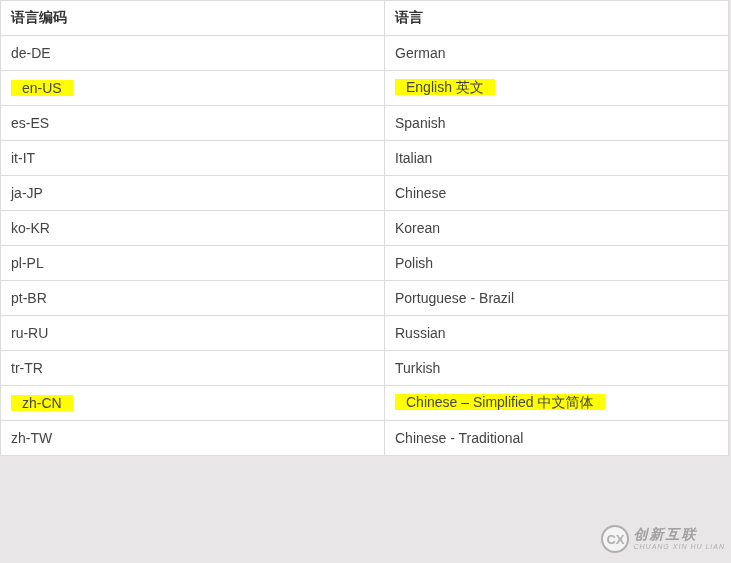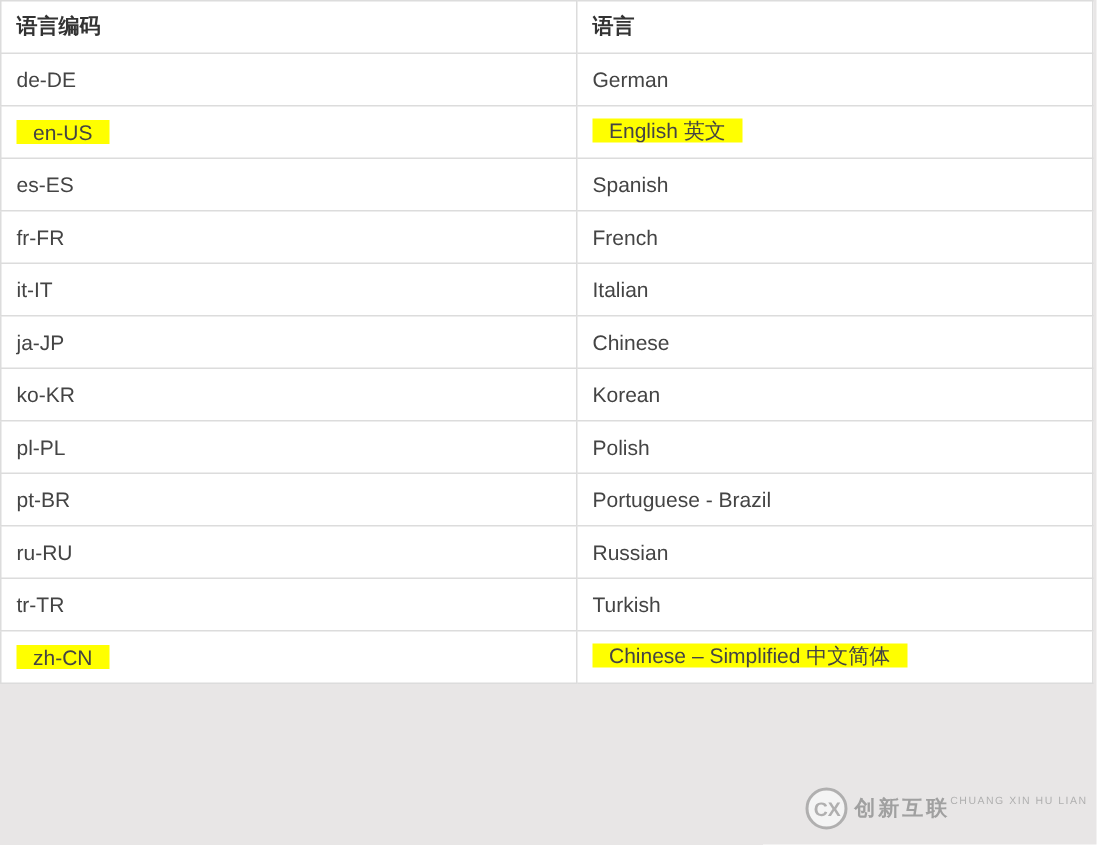--- a/index.html
+++ b/index.html
@@ -53,21 +53,23 @@
       display: flex;
       align-items: center;
       justify-content: center;
       font-size: 13px;
       font-weight: bold;
       color: #aaa;
       background: rgba(255,255,255,0.6);
     }
     .watermark .wm-text {
       display: flex;
+      flex-direction: column;
       line-height: 1.1;
+      font-style: italic;
     }
     .watermark .wm-text .cn { font-size: 14px; font-weight: bold; color: #999; letter-spacing: 2px; }
     .watermark .wm-text .en { font-size: 7px; color: #aaa; letter-spacing: 1px; }
   </style>
 </head>
 <body>
 
 <table>
   <thead>
     <tr>
@@ -80,24 +82,20 @@
         <td>de-DE</td>
         <td>German</td>
       </tr>
       <tr>
         <td><span class="hl">en-US</span></td>
         <td><span class="hl">English 英文</span></td>
       </tr>
       <tr>
         <td>es-ES</td>
         <td>Spanish</td>
-      </tr>
-      <tr>
-        <td>fr-FR</td>
-        <td>French</td>
       </tr>
       <tr>
         <td>it-IT</td>
         <td>Italian</td>
       </tr>
       <tr>
         <td>ja-JP</td>
         <td>Chinese</td>
       </tr>
       <tr>
@@ -117,20 +115,24 @@
         <td>Russian</td>
       </tr>
       <tr>
         <td>tr-TR</td>
         <td>Turkish</td>
       </tr>
       <tr>
         <td><span class="hl">zh-CN</span></td>
         <td><span class="hl">Chinese – Simplified 中文简体</span></td>
       </tr>
+      <tr>
+        <td>zh-TW</td>
+        <td>Chinese - Traditional</td>
+      </tr>
     </tbody>
 </table>
 
 <div class="watermark">
   <div class="logo-circle">CX</div>
   <div class="wm-text">
     <span class="cn">创新互联</span>
     <span class="en">CHUANG XIN HU LIAN</span>
   </div>
 </div>

